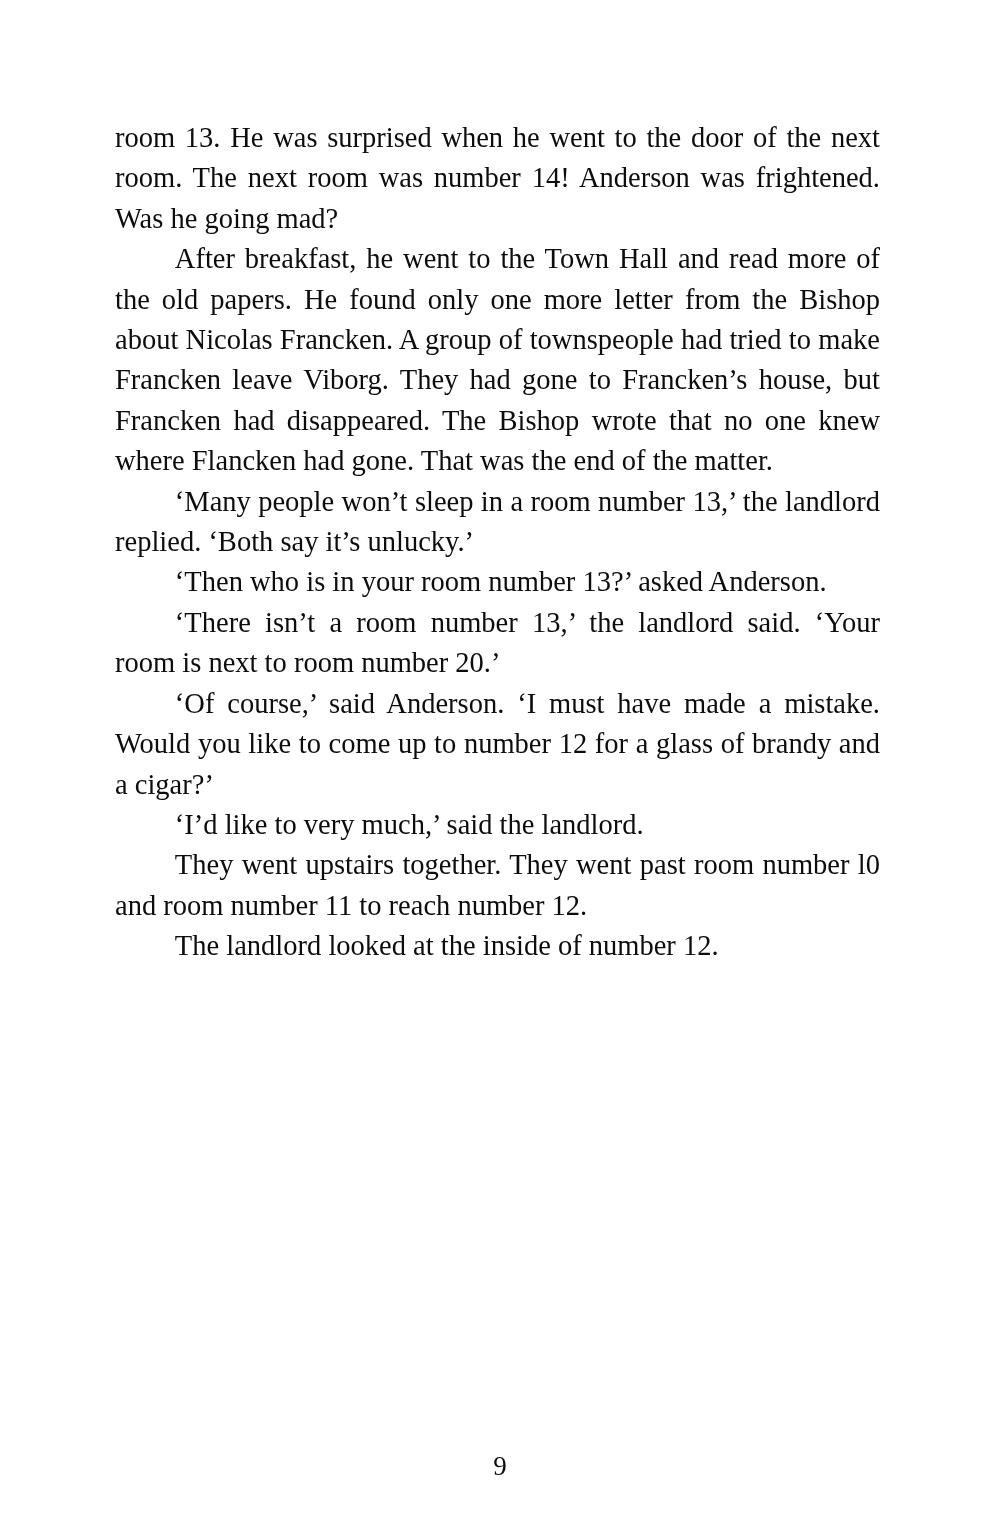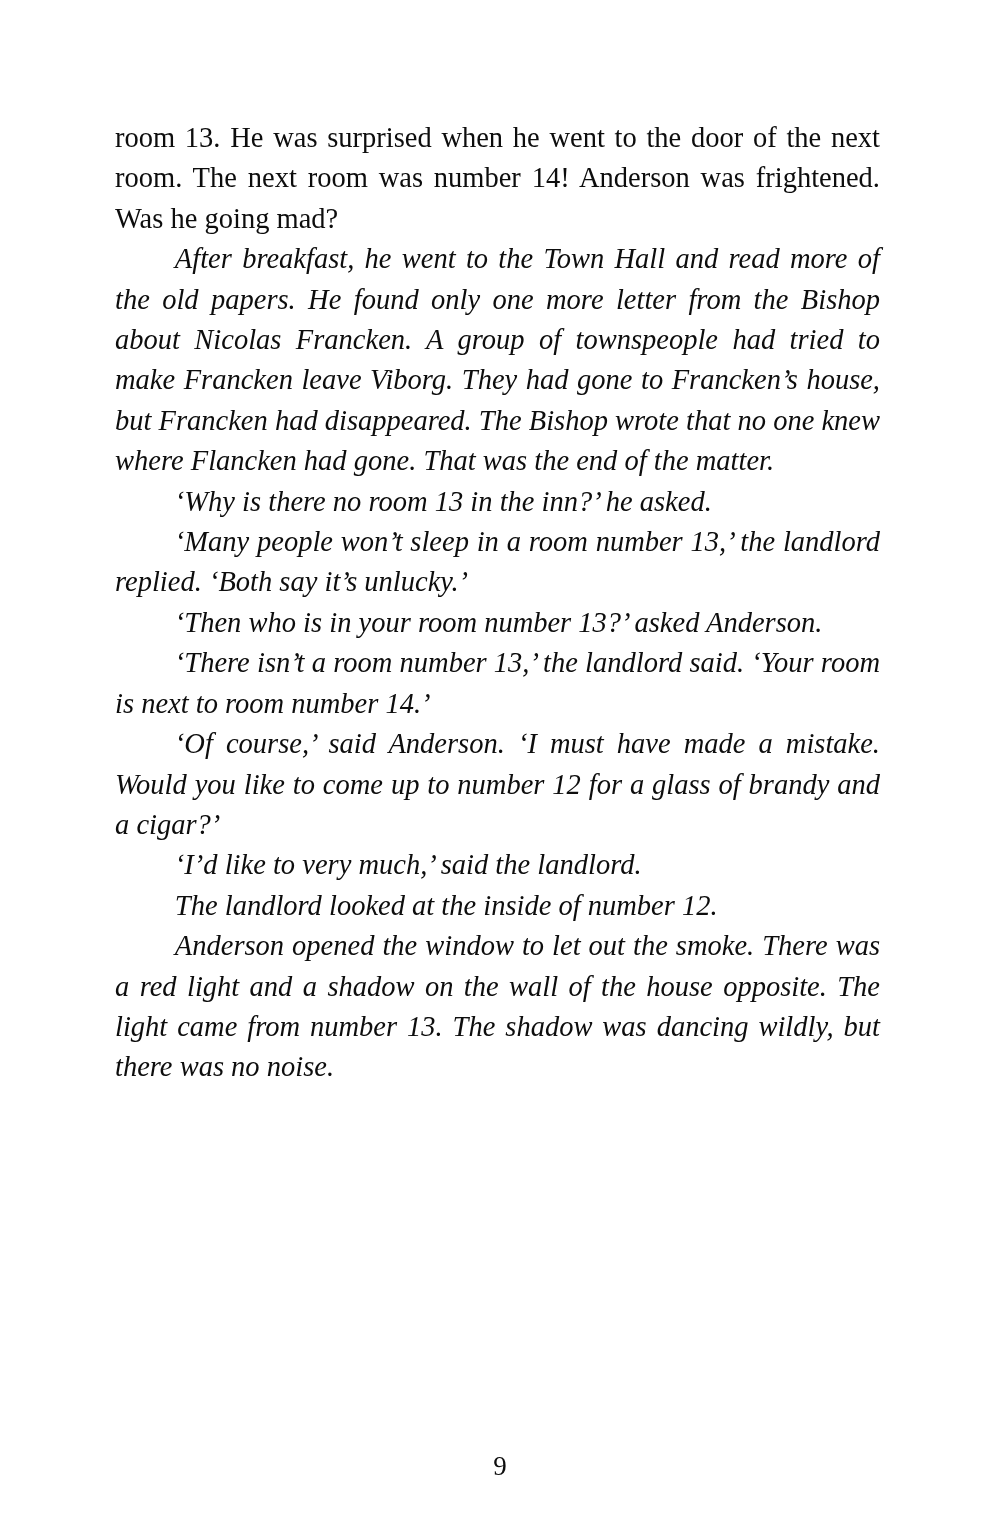--- a/index.html
+++ b/index.html
@@ -29,42 +29,40 @@
     text-align: justify;
     text-justify: inter-word;
     hyphens: none;
   }
   .body-text p {
     margin: 0;
     text-indent: 0;
   }
   .body-text p.indent {
     text-indent: 2.1em;
-    font-style: italic;
   }
   .page-number {
     position: absolute;
     left: 0;
     right: 0;
     bottom: 62px;
     text-align: center;
     font-size: 27px;
     line-height: 1;
   }
 </style>
 </head>
 <body>
 
 <div class="page">
   <div class="body-text">
     <p>room 13. He was surprised when he went to the door of the next room. The next room was number 14! Anderson was frightened. Was he going mad?</p>
     <p class="indent">After breakfast, he went to the Town Hall and read more of the old papers. He found only one more letter from the Bishop about Nicolas Francken. A group of townspeople had tried to make Francken leave Viborg. They had gone to Francken’s house, but Francken had disappeared. The Bishop wrote that no one knew where Flancken had gone. That was the end of the matter.</p>
-    <p class="indent">‘Why is there no room 13 in the inn?’ he asked.</p>
     <p class="indent">‘Many people won’t sleep in a room number 13,’ the landlord replied. ‘Both say it’s unlucky.’</p>
     <p class="indent">‘Then who is in your room number 13?’ asked Anderson.</p>
-    <p class="indent">‘There isn’t a room number 13,’ the landlord said. ‘Your room is next to room number 14.’</p>
+    <p class="indent">‘There isn’t a room number 13,’ the landlord said. ‘Your room is next to room number 20.’</p>
     <p class="indent">‘Of course,’ said Anderson. ‘I must have made a mistake. Would you like to come up to number 12 for a glass of brandy and a cigar?’</p>
     <p class="indent">‘I’d like to very much,’ said the landlord.</p>
+    <p class="indent">They went upstairs together. They went past room number l0 and room number 11 to reach number 12.</p>
     <p class="indent">The landlord looked at the inside of number 12.</p>
-    <p class="indent">Anderson opened the window to let out the smoke. There was a red light and a shadow on the wall of the house opposite. The light came from number 13. The shadow was dancing wildly, but there was no noise.</p>
   </div>
   <div class="page-number">9</div>
 </div>
 
 </body></html>

